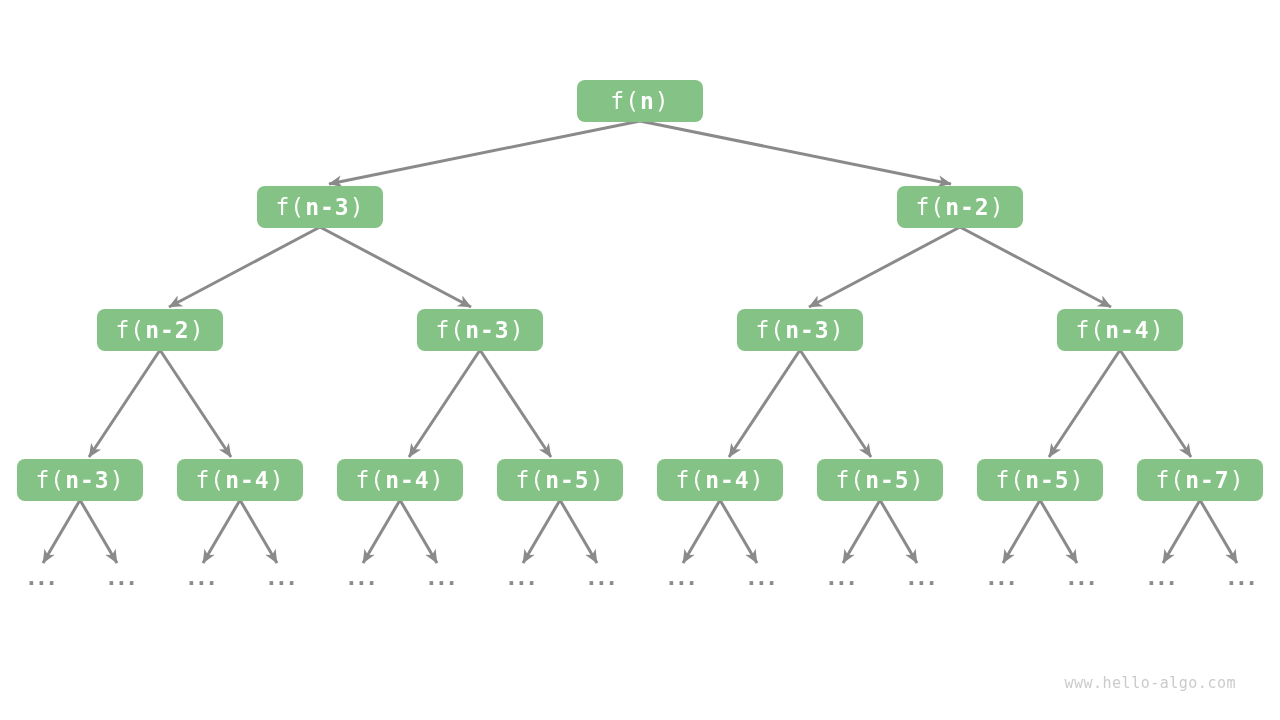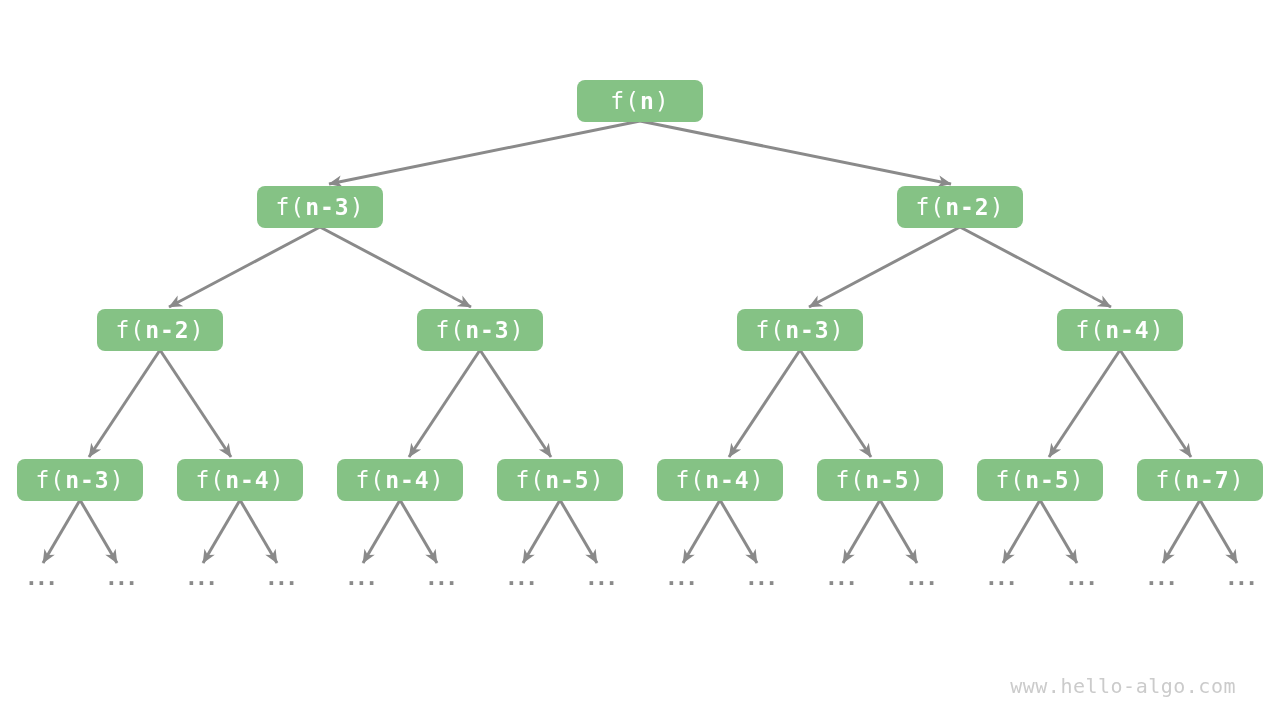--- a/index.html
+++ b/index.html
@@ -55,21 +55,21 @@
     color: var(--ellipsis);
     font-size: 22px;
     font-weight: bold;
     letter-spacing: -3px;
     line-height: 1;
   }
   .watermark {
     position: absolute;
     right: 44px;
     top: 674px;
-    font-size: 20px;
+    font-size: 15px;
     letter-spacing: 0.5px;
     color: var(--watermark);
   }
 </style>
 </head>
 <body>
 
 <div id="diagram">
 
   <svg id="edges" width="1280" height="720" viewBox="0 0 1280 720" xmlns="http://www.w3.org/2000/svg">

